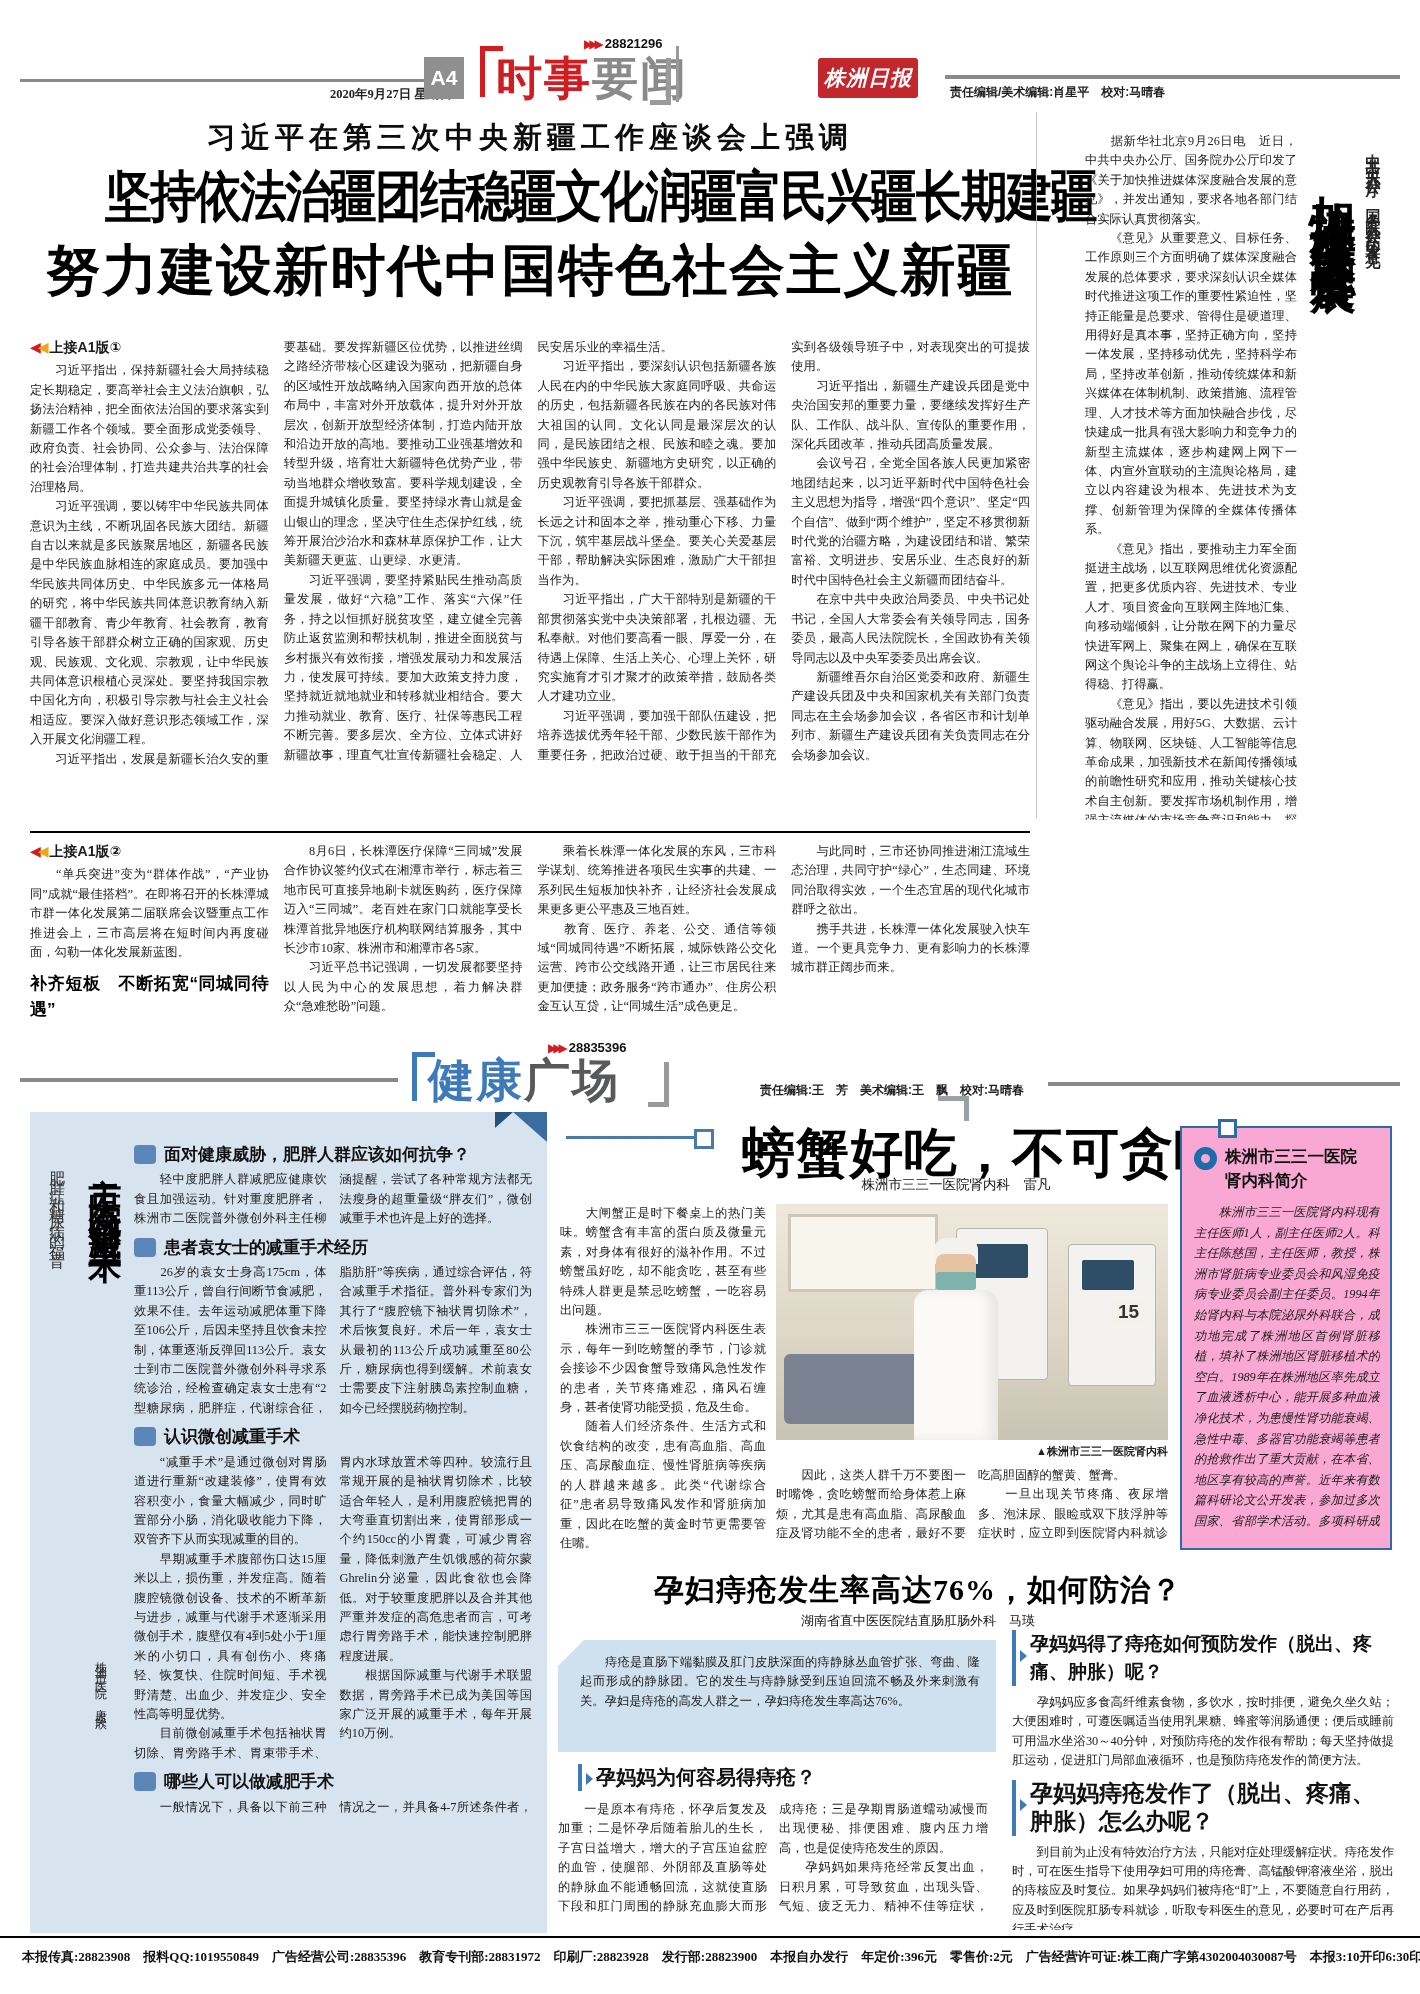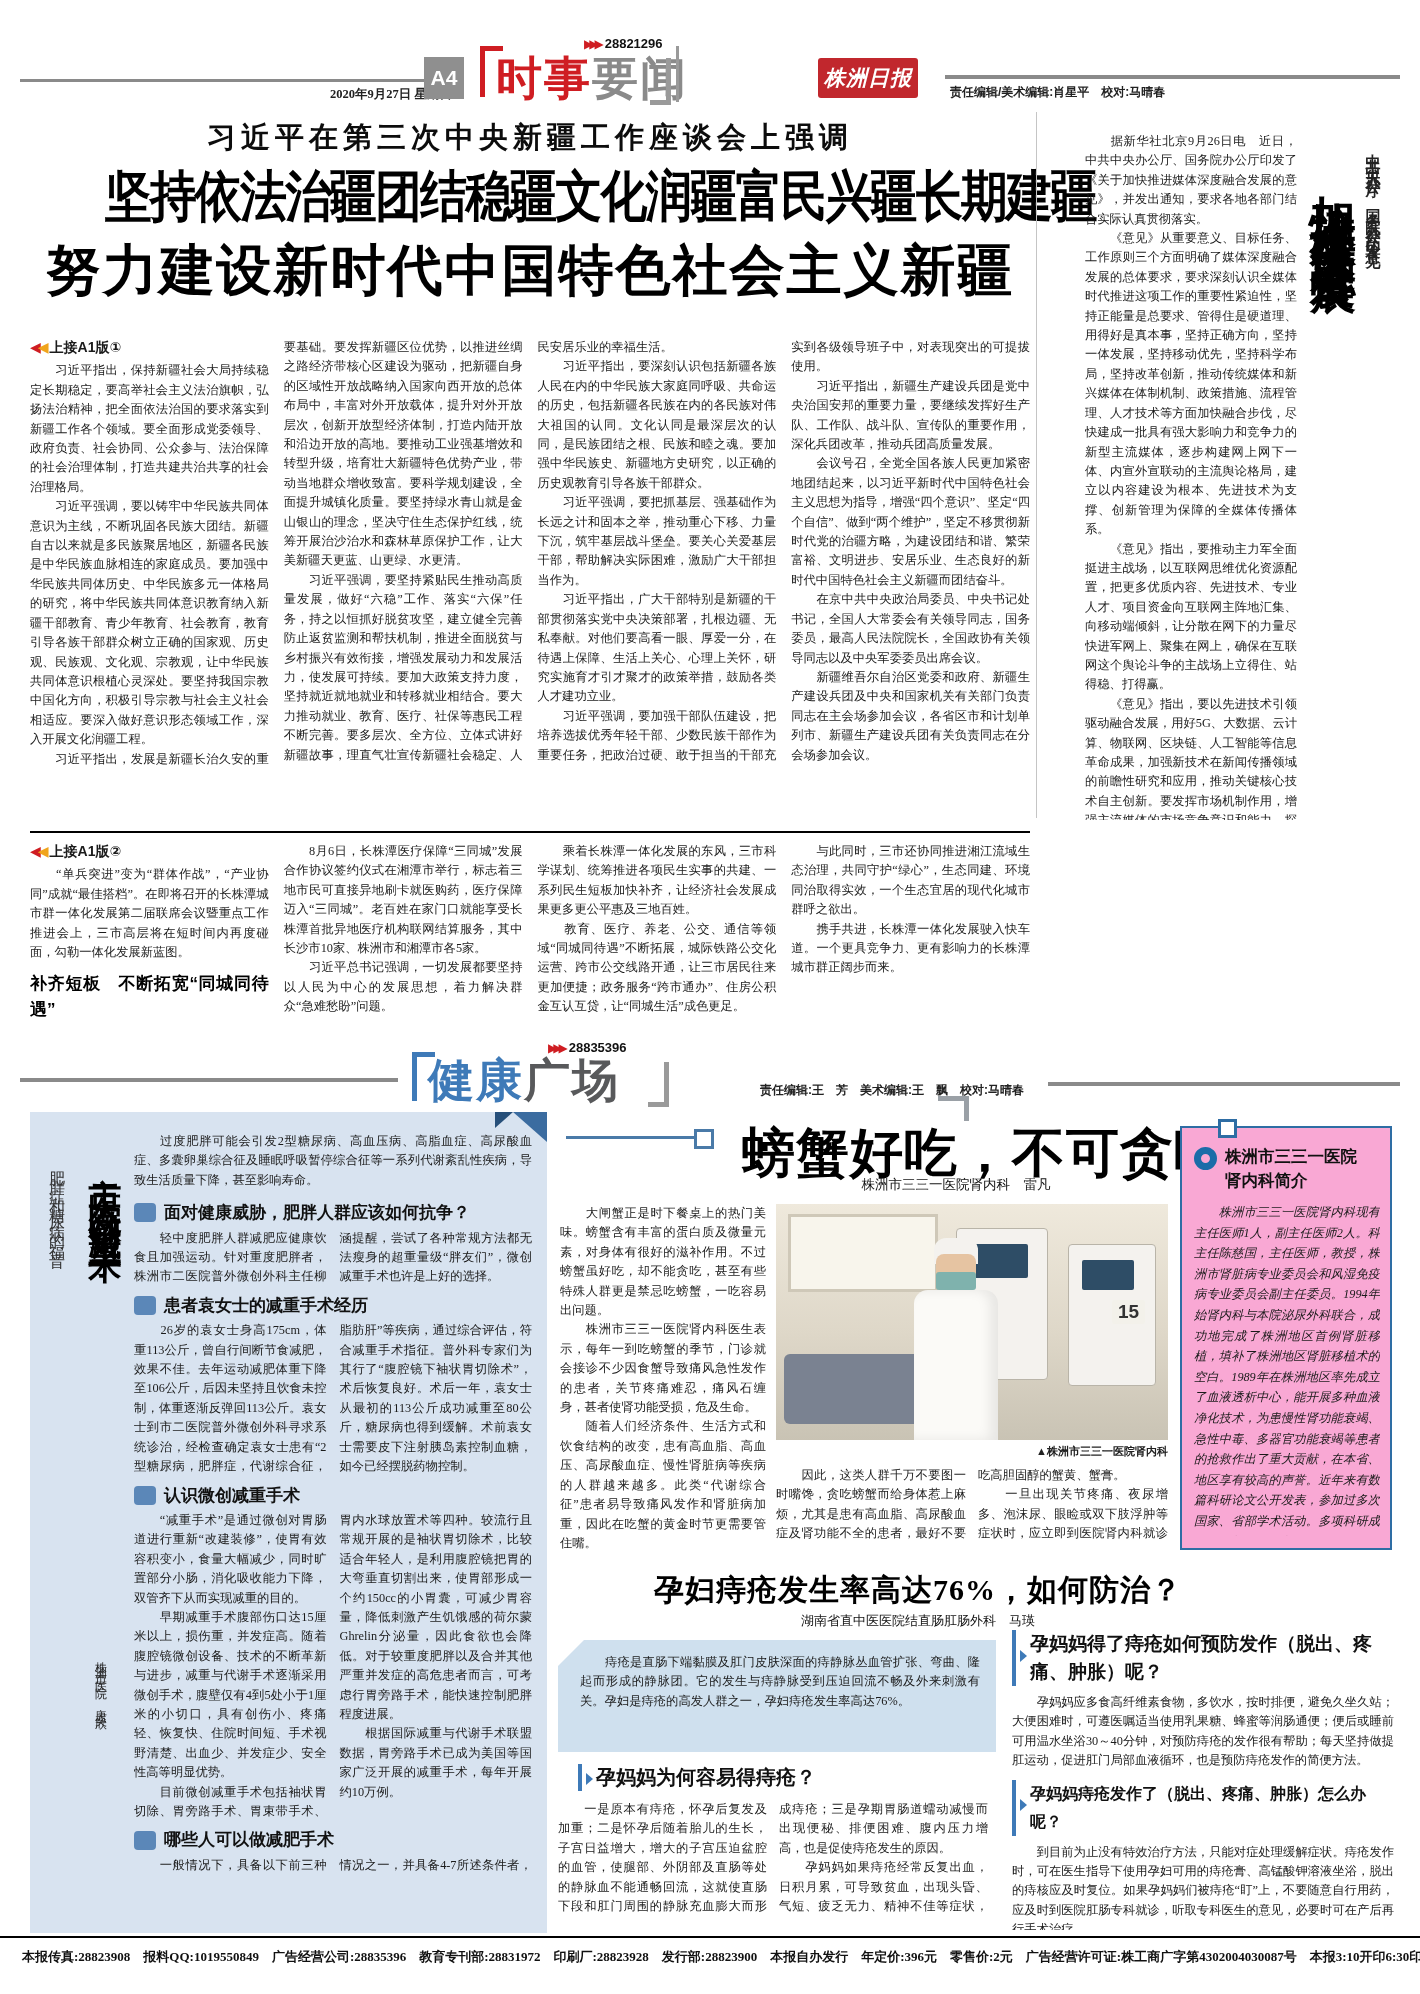--- a/index.html
+++ b/index.html
@@ -172,21 +172,20 @@
   <div class="abs h-credits sans" style="left:760px;top:1082px;">责任编辑:王　芳　美术编辑:王　飘　校对:马晴春</div>
   <div class="abs h-line" style="left:1048px;top:1082px;width:352px;height:4px;"></div>
 
   <div class="abs wl-panel" style="left:30px;top:1112px;">
     <div class="abs fold1" style="right:0;top:0;"></div>
     <div class="abs fold2" style="right:34px;top:0;"></div>
     <div class="abs vert wl-kick" style="left:16px;top:46px;">肥胖症和糖尿病的福音</div>
     <div class="abs vert wl-title" style="left:52px;top:40px;">市二医院微创减重手术</div>
     <div class="abs vert wl-byline" style="left:62px;top:540px;">株洲市二医院　唐奕欣</div>
     <div class="abs" style="left:104px;top:20px;width:398px;">
-      <div class="body-text just pre">　　过度肥胖可能会引发2型糖尿病、高血压病、高脂血症、高尿酸血症、多囊卵巢综合征及睡眠呼吸暂停综合征等一系列代谢紊乱性疾病，导致生活质量下降，甚至影响寿命。</div>
       <div class="wl-cols body-text just" style="margin-top:4px;">
         <div class="wl-sub">
             <span class="wl-bullet"></span>
             <span>面对健康威胁，肥胖人群应该如何抗争？</span>
           </div>
         <div class="pre">　　轻中度肥胖人群减肥应健康饮食且加强运动。针对重度肥胖者，株洲市二医院普外微创外科主任柳涵提醒，尝试了各种常规方法都无法瘦身的超重量级“胖友们”，微创减重手术也许是上好的选择。</div>
         <div class="wl-sub">
             <span class="wl-bullet"></span>
             <span>患者袁女士的减重手术经历</span>
           </div>
@@ -268,21 +267,21 @@
       </div>
     <div class="abs hm-cols2 body-text just pre" style="left:2px;top:232px;width:430px;height:128px;">　　一是原本有痔疮，怀孕后复发及加重；二是怀孕后随着胎儿的生长，子宫日益增大，增大的子宫压迫盆腔的血管，使腿部、外阴部及直肠等处的静脉血不能通畅回流，这就使直肠下段和肛门周围的静脉充血膨大而形成痔疮；三是孕期胃肠道蠕动减慢而出现便秘、排便困难、腹内压力增高，也是促使痔疮发生的原因。
 　　孕妈妈如果痔疮经常反复出血，日积月累，可导致贫血，出现头昏、气短、疲乏无力、精神不佳等症状，这不但影响孕妈妈自身的健康，也影响胎儿的正常发育，易造成胎儿宫内发育迟缓，甚至引起早产。此外，由于痔疮发展到一定程度会脱出肛门之外，以至孕妈妈在腹压稍增时，痔核就会脱出，频繁脱出不仅带来了精神和肉体上的痛苦，内痔并嵌顿后还会刺激肛门括约肌和子宫周围的神经支配，有可能反射性地引起流产等不良后果。</div>
 
     <div class="abs" style="left:456px;top:62px;width:382px;height:300px;overflow:hidden;">
       <div class="hm-sub" style="font-size:19px;line-height:28px;">
           <span class="hm-mark"></span>
           <span>孕妈妈得了痔疮如何预防发作（脱出、疼痛、肿胀）呢？</span>
         </div>
       <div class="body-text just pre" style="margin:7px 0 9px;">　　孕妈妈应多食高纤维素食物，多饮水，按时排便，避免久坐久站；大便困难时，可遵医嘱适当使用乳果糖、蜂蜜等润肠通便；便后或睡前可用温水坐浴30～40分钟，对预防痔疮的发作很有帮助；每天坚持做提肛运动，促进肛门局部血液循环，也是预防痔疮发作的简便方法。</div>
-      <div class="hm-sub" style="font-size:16px;line-height:28px;">
+      <div class="hm-sub" style="font-size:23px;line-height:28px;">
           <span class="hm-mark"></span>
           <span>孕妈妈痔疮发作了（脱出、疼痛、肿胀）怎么办呢？</span>
         </div>
       <div class="body-text just pre" style="margin-top:7px;">　　到目前为止没有特效治疗方法，只能对症处理缓解症状。痔疮发作时，可在医生指导下使用孕妇可用的痔疮膏、高锰酸钾溶液坐浴，脱出的痔核应及时复位。如果孕妈妈们被痔疮“盯”上，不要随意自行用药，应及时到医院肛肠专科就诊，听取专科医生的意见，必要时可在产后再行手术治疗。</div>
     </div>
   </div>
 
   <div class="abs footer-line" style="left:0;top:1936px;width:1420px;"></div>
   <div class="abs footer-text" style="left:22px;top:1948px;">本报传真:28823908　报料QQ:1019550849　广告经营公司:28835396　教育专刊部:28831972　印刷厂:28823928　发行部:28823900　本报自办发行　年定价:396元　零售价:2元　广告经营许可证:株工商广字第4302004030087号　本报3:10开印6:30印完　株洲日报印刷厂印</div>
 

